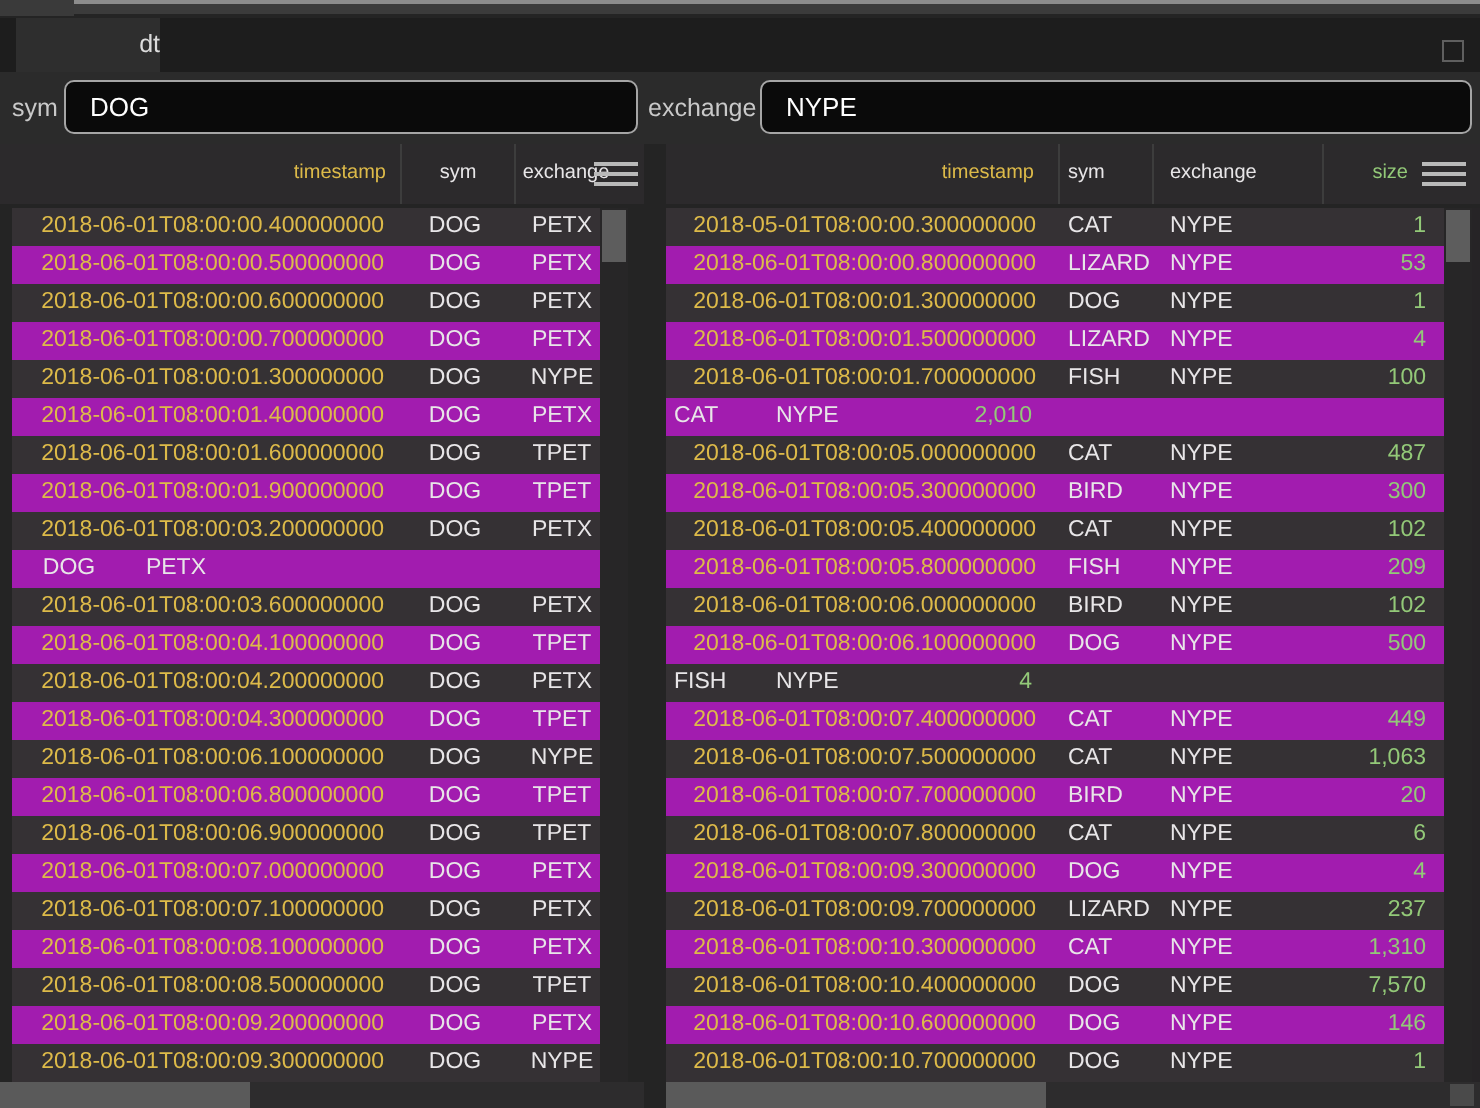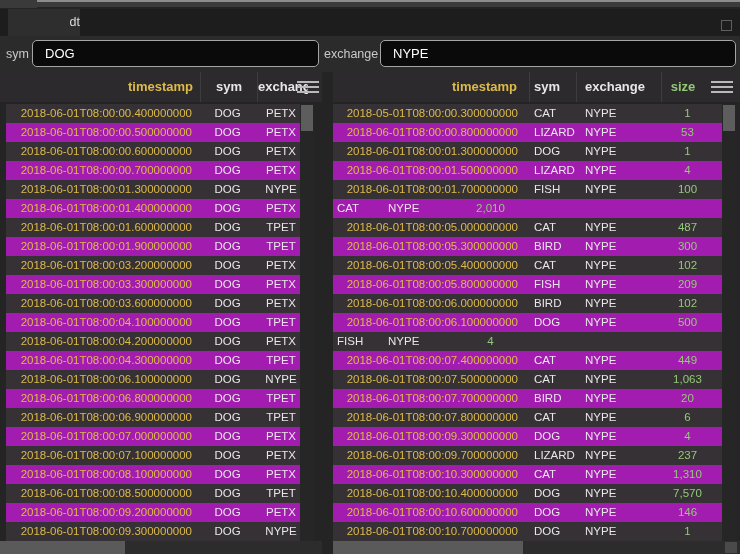--- a/index.html
+++ b/index.html
@@ -32,22 +32,22 @@
 
   
   .main { position:absolute; left:0; top:72px; width:740px; height:482px; background:#242424; }
   .pane { position:absolute; top:0; height:482px; }
   .pane.left { left:0; width:322px; }
   .pane.right { left:333px; width:407px; }
 
   .thead { position:absolute; left:0; top:0; height:30px; background:#2c2a2c; display:flex; }
   .pane.left  .thead { width:322px; padding-left:8px; }
   .pane.right .thead { width:407px; }
-  .hcell { height:30px; line-height:30px; text-align:center; color:#f2f2f2; font-size:13px;
-           font-weight:bold; border-right:1px solid #3d3d3d; overflow:hidden; white-space:nowrap; }
+  .hcell { height:30px; line-height:30px; text-align:center; color:#f2f2f2; font-size:10px;
+           font-weight:normal; border-right:1px solid #3d3d3d; overflow:hidden; white-space:nowrap; }
 
   .rows { position:absolute; top:32px; }
   .pane.left  .rows { left:6px; width:300px; }
   .pane.right .rows { left:0; width:389px; }
   .trow { display:flex; height:19px; }
   .trow.light { background:#353134; }
   .trow.dark  { background:#a21caf; }
   .cell { height:19px; line-height:19px; font-size:11.5px; white-space:nowrap; overflow:hidden; }
 
   
@@ -55,21 +55,21 @@
   .lrows-c1 { width:57px;  color:#e8e6e8; text-align:center; }
   .lrows-c2 { width:50px;  color:#e8e6e8; text-align:center; }
   .thead .lrows-c0 { width:193px; }
   .thead .lrows-c1 { width:57px; }
   .thead .lrows-c2 { width:50px; border-right:none; }
 
   
   .rrows-c0 { width:197px; color:#ddba49; text-align:right; padding-right:12px; }
   .rrows-c1 { width:47px;  color:#e8e6e8; text-align:left; padding-left:4px; }
   .rrows-c2 { width:85px;  color:#e8e6e8; text-align:left; padding-left:8px; }
-  .rrows-c3 { width:60px;  color:#93c978; text-align:center; padding-right:9px; }
+  .rrows-c3 { width:60px;  color:#93c978; text-align:right; padding-right:9px; }
   .thead .rrows-c0 { width:197px; }
   .thead .rrows-c1 { width:47px; }
   .thead .rrows-c2 { width:85px; }
   .thead .rrows-c3 { width:51px; border-right:none; }
 
   
   .burger { position:absolute; top:9px; width:22px; height:12px; cursor:pointer; }
   .pane.left  .burger { right:3px; }
   .pane.right .burger { right:7px; }
   .burger i { display:block; height:2px; background:#b9b9b9; margin-bottom:3px; }
@@ -162,21 +162,20 @@
           <div class="cell lrows-c0">2018-06-01T08:00:01.900000000</div>
           <div class="cell lrows-c1">DOG</div>
           <div class="cell lrows-c2">TPET</div>
         </div>
         <div class="trow light">
           <div class="cell lrows-c0">2018-06-01T08:00:03.200000000</div>
           <div class="cell lrows-c1">DOG</div>
           <div class="cell lrows-c2">PETX</div>
         </div>
         <div class="trow dark">
-          <div class="cell lrows-c0">2018-06-01T08:00:03.300000000</div>
           <div class="cell lrows-c1">DOG</div>
           <div class="cell lrows-c2">PETX</div>
         </div>
         <div class="trow light">
           <div class="cell lrows-c0">2018-06-01T08:00:03.600000000</div>
           <div class="cell lrows-c1">DOG</div>
           <div class="cell lrows-c2">PETX</div>
         </div>
         <div class="trow dark">
           <div class="cell lrows-c0">2018-06-01T08:00:04.100000000</div>

